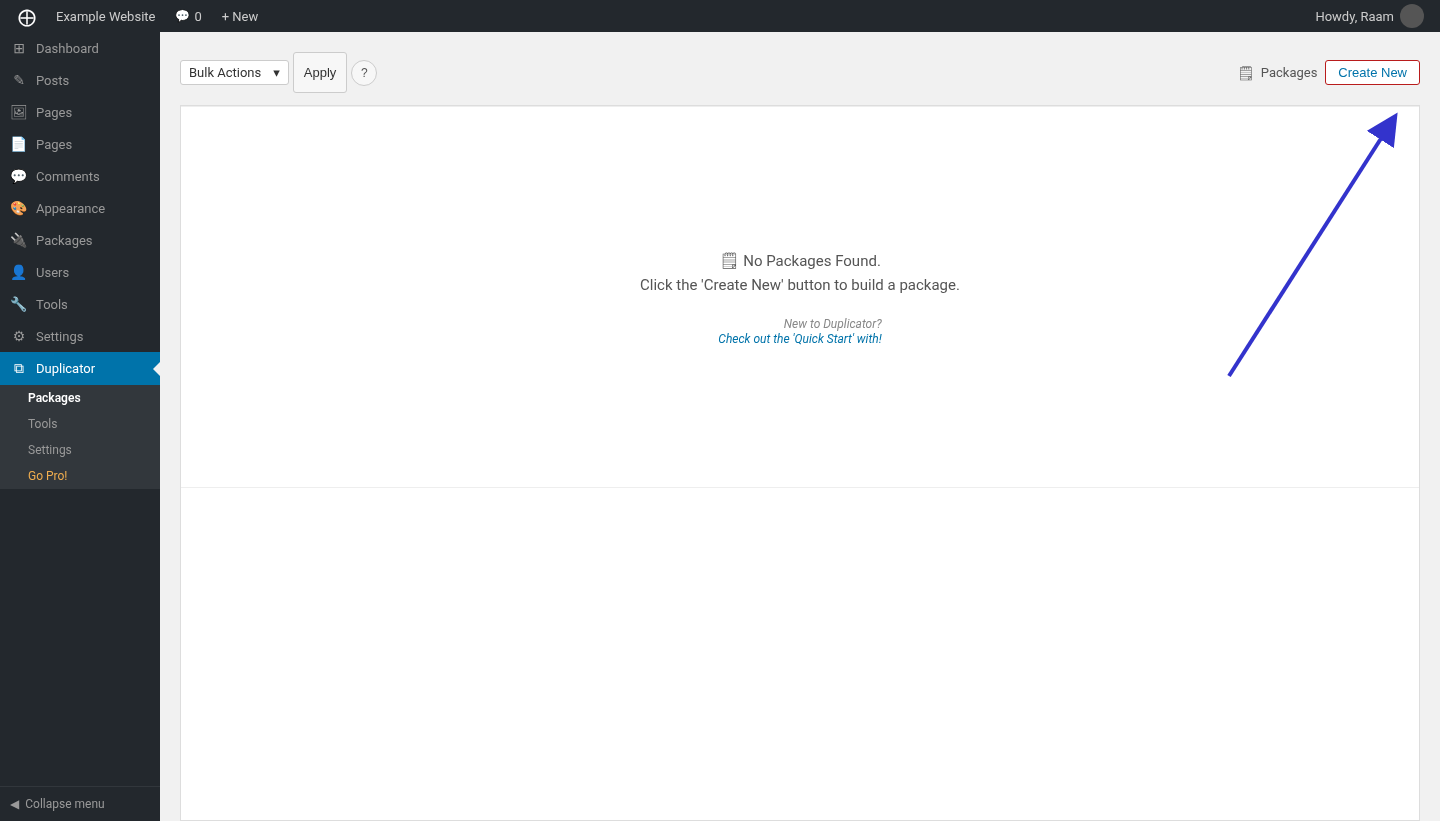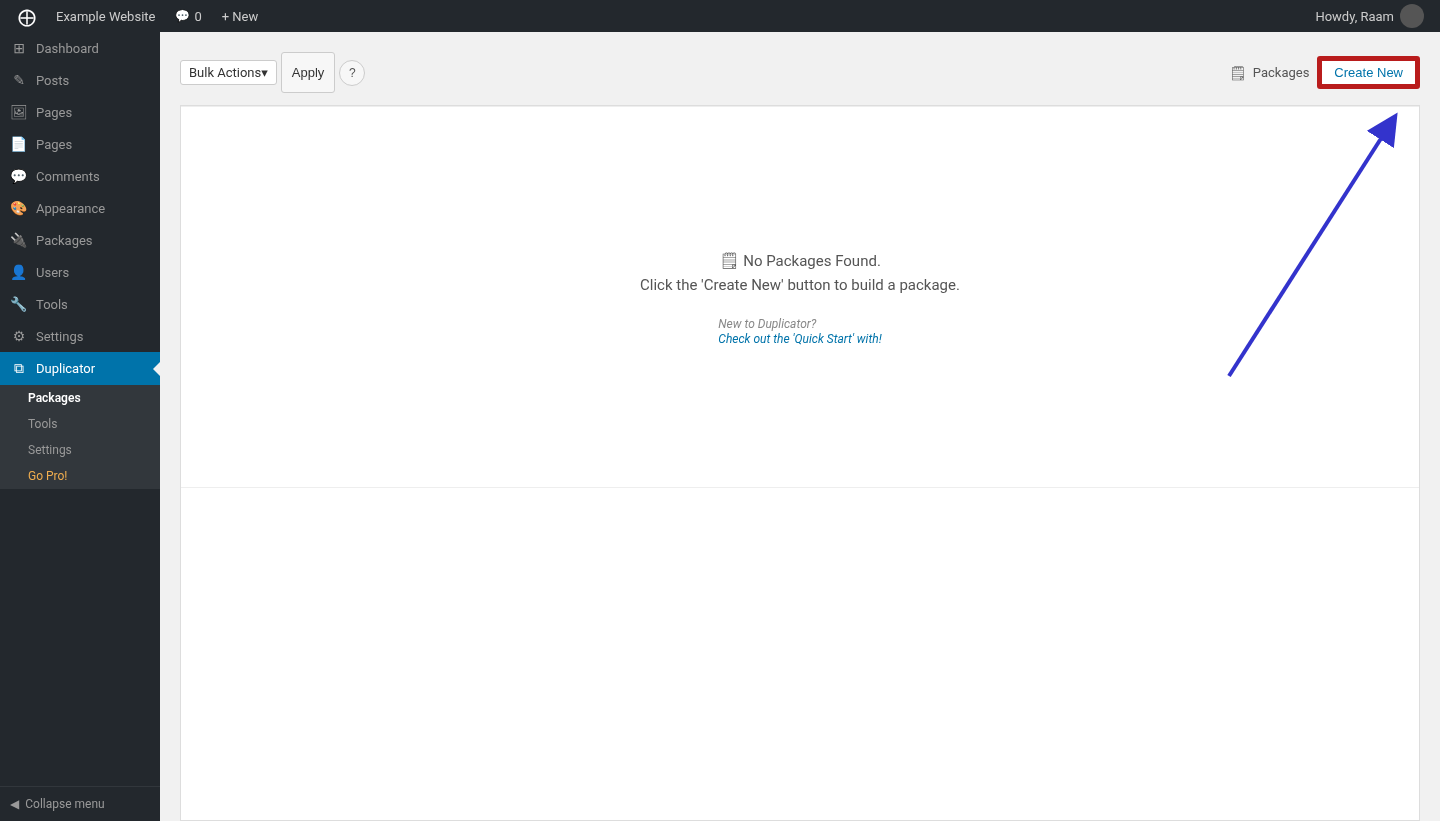--- a/index.html
+++ b/index.html
@@ -95,21 +95,21 @@
     .page-title {
       font-size: 23px; font-weight: 400; color: #333;
       margin-bottom: 16px;
     }
 
     
     .toolbar {
       display: flex; align-items: center; margin-bottom: 12px;
     }
     .bulk-actions-select {
-      display: inline-flex; align-items: center; gap: 0;
+      display: inline-flex; align-items: center; gap: 12px;
       border: 1px solid #ccc; background: #fff;
       padding: 4px 8px; border-radius: 3px; cursor: pointer;
       font-size: 13px; color: #333;
     }
     .apply-btn {
       margin-left: 4px;
       border: 1px solid #ccc; background: #f7f7f7;
       padding: 12px 10px; border-radius: 3px; cursor: pointer;
       font-size: 13px; color: #333;
     }
@@ -118,42 +118,42 @@
       border: 1px solid #ccc; background: #f7f7f7;
       width: 26px; height: 26px; border-radius: 50%; cursor: pointer;
       font-size: 12px; color: #555; display: flex; align-items: center; justify-content: center;
     }
     .toolbar-right { margin-left: auto; display: flex; align-items: center; gap: 8px; }
     .packages-label {
       display: flex; align-items: center; gap: 6px;
       font-size: 13px; color: #555;
     }
     .create-new-btn {
-      border: 5px solid #b91c1c; background: #fff;
+      border: 1px solid #b91c1c; background: #fff;
       color: #0073aa; padding: 4px 12px; border-radius: 3px;
       cursor: pointer; font-size: 13px; font-weight: 500;
     }
 
     
     .content-box {
       background: #fff;
       border: 1px solid #ddd;
       flex: 1;
       position: relative;
     }
     .content-box-inner {
       display: flex; flex-direction: column;
       align-items: center; justify-content: center;
       min-height: 380px;
     }
     .no-packages-msg {
       font-size: 15px; color: #555; text-align: center;
       line-height: 1.6;
     }
-    .new-to-dup { margin-top: 20px; text-align: left; }
+    .new-to-dup { margin-top: 20px; text-align: right; }
     .new-to-dup-label { font-size: 12px; color: #888; font-style: italic; }
     .quick-start-link { color: #0073aa; text-decoration: none; font-size: 12px; font-style: italic; }
 
     
     .arrow-annotation {
       position: absolute;
       top: 0; right: 0;
       width: 220px; height: 290px;
       pointer-events: none;
     }

